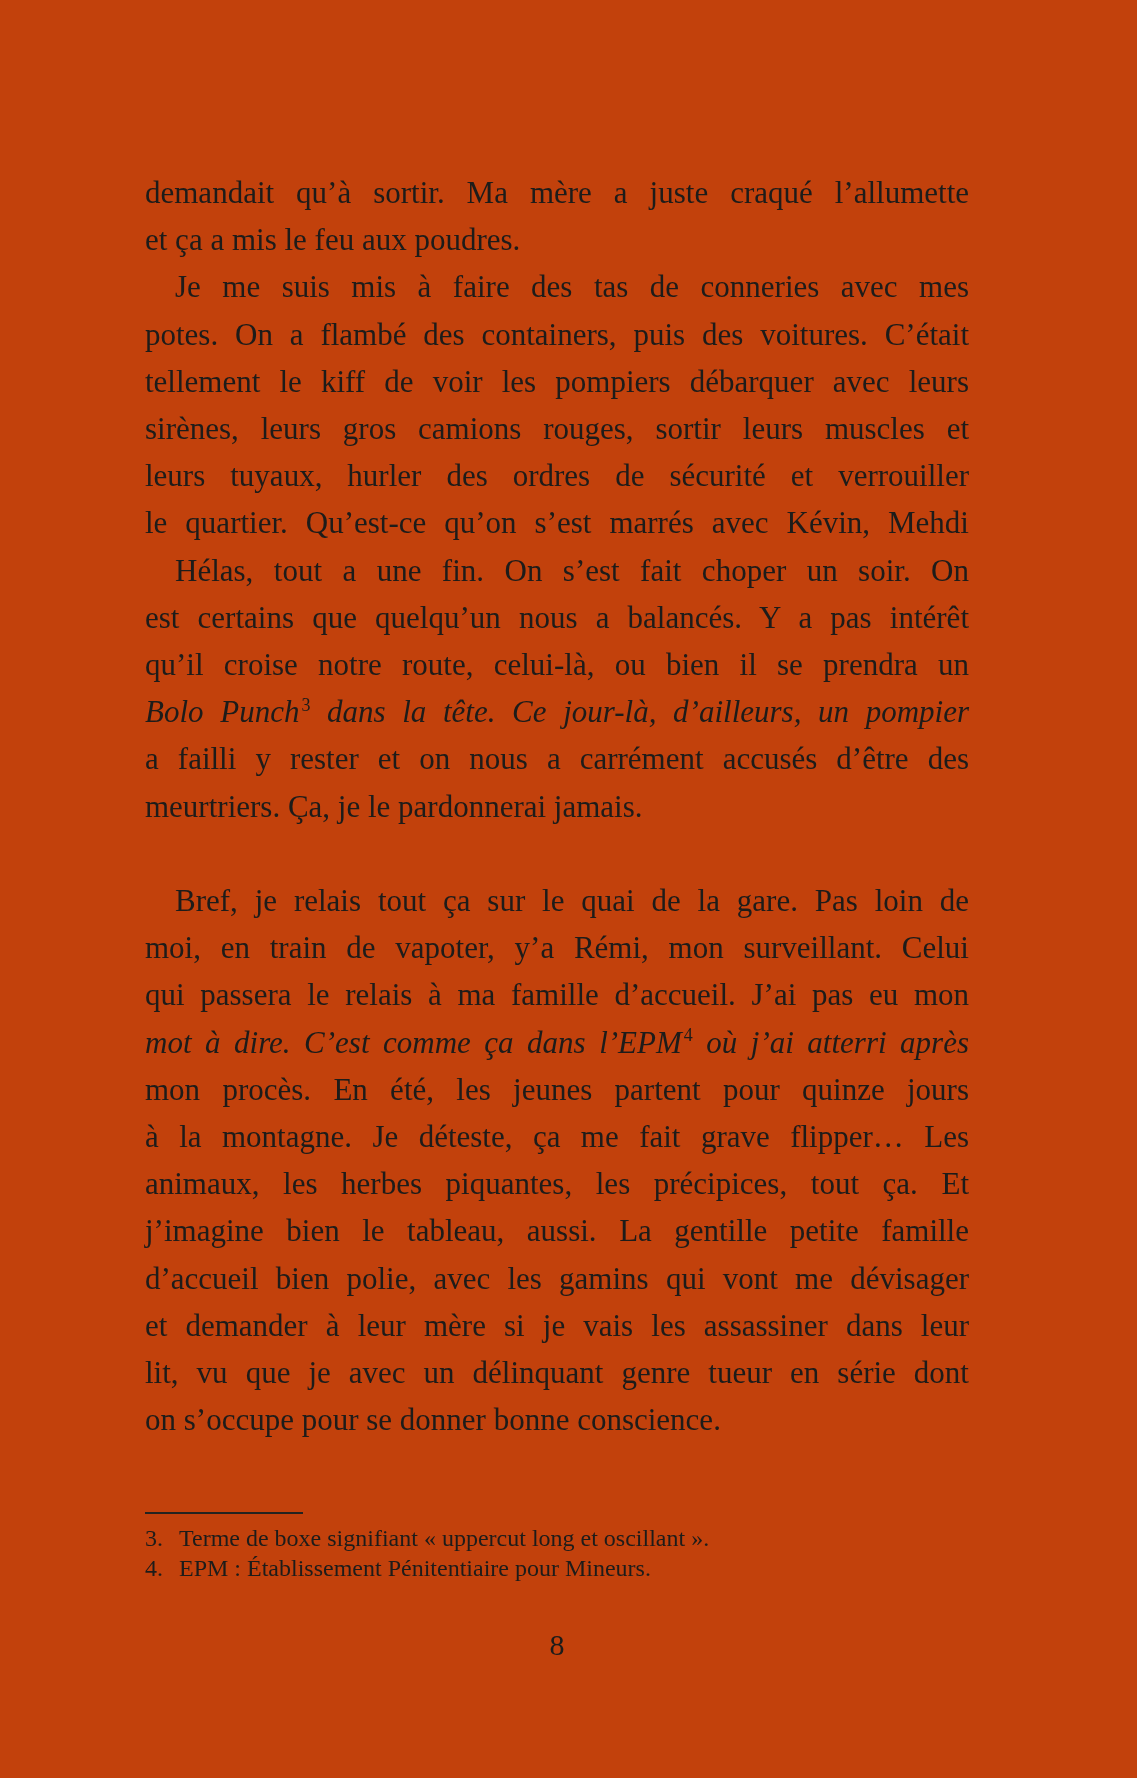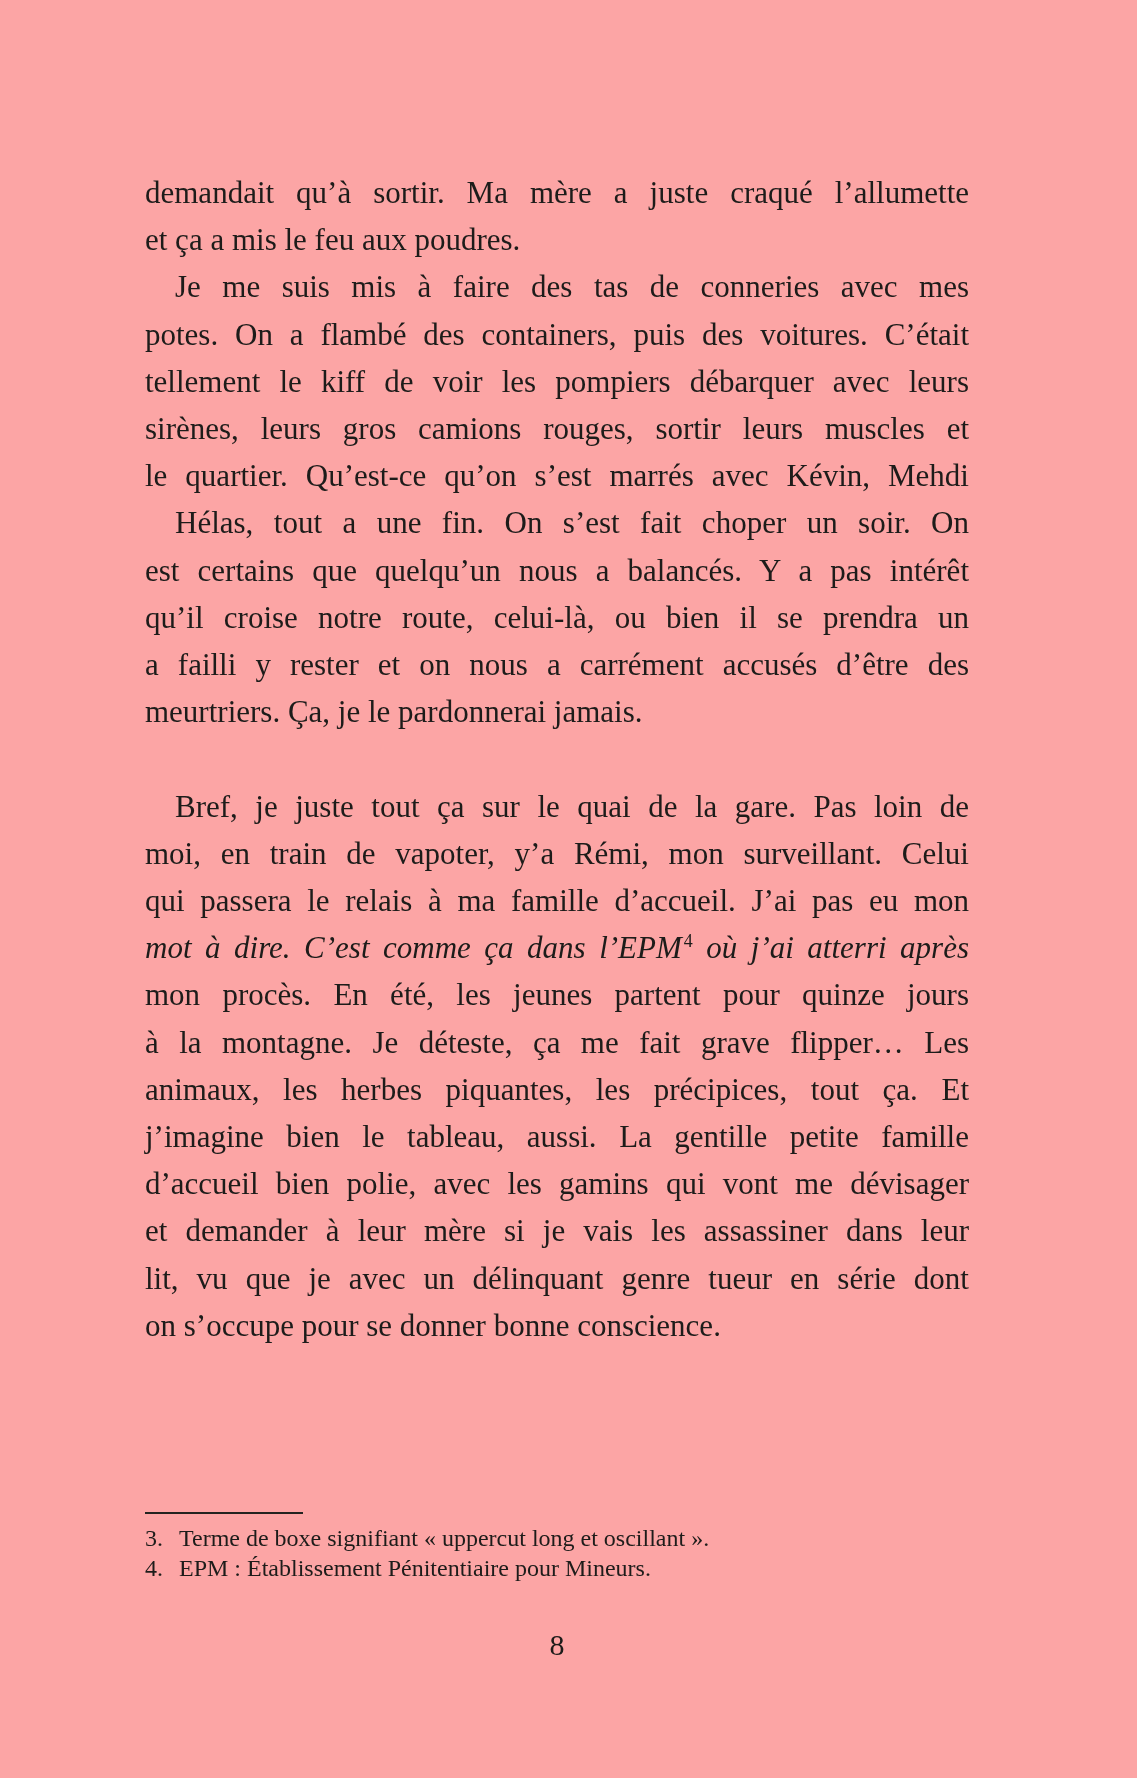--- a/index.html
+++ b/index.html
@@ -2,21 +2,21 @@
 <html lang="fr"><head>
 <meta charset="utf-8">
 <style>
   html, body { margin: 0; padding: 0; }
   body { background: #fcfcfa; }
 
   .book-page {
     position: relative;
     width: 1137px;
     height: 1778px;
-    background: #fca5a5;
+    background: #c2410c;
     color: #1d1c1a;
     font-family: "Liberation Serif", "DejaVu Serif", serif;
     overflow: hidden;
   }
 
   .text-block {
     position: absolute;
     left: 145px;
     top: 169px;
     width: 824px;
@@ -81,31 +81,33 @@
   <div class="text-block" id="text-block">
       <div class="paragraph">
         <div class="line">demandait qu’à sortir. Ma mère a juste craqué l’allumette</div>
         <div class="line final">et ça a mis le feu aux poudres.</div>
       </div>
       <div class="paragraph">
         <div class="line indent">Je me suis mis à faire des tas de conneries avec mes</div>
         <div class="line">potes. On a flambé des containers, puis des voitures. C’était</div>
         <div class="line">tellement le kiff de voir les pompiers débarquer avec leurs</div>
         <div class="line">sirènes, leurs gros camions rouges, sortir leurs muscles et</div>
+        <div class="line">leurs tuyaux, hurler des ordres de sécurité et verrouiller</div>
         <div class="line">le quartier. Qu’est-ce qu’on s’est marrés avec Kévin, Mehdi</div>
       </div>
       <div class="paragraph">
         <div class="line indent">Hélas, tout a une fin. On s’est fait choper un soir. On</div>
         <div class="line">est certains que quelqu’un nous a balancés. Y a pas intérêt</div>
         <div class="line">qu’il croise notre route, celui-là, ou bien il se prendra un</div>
+        <div class="line"><span class="italic">Bolo Punch</span><sup>3</sup><span class="italic"> dans la tête. Ce jour-là, d’ailleurs, un pompier</span></div>
         <div class="line">a failli y rester et on nous a carrément accusés d’être des</div>
         <div class="line final">meurtriers. Ça, je le pardonnerai jamais.</div>
       </div>
       <div class="paragraph space-before">
-        <div class="line indent">Bref, je juste tout ça sur le quai de la gare. Pas loin de</div>
+        <div class="line indent">Bref, je relais tout ça sur le quai de la gare. Pas loin de</div>
         <div class="line">moi, en train de vapoter, y’a Rémi, mon surveillant. Celui</div>
         <div class="line">qui passera le relais à ma famille d’accueil. J’ai pas eu mon</div>
         <div class="line"><span class="italic">mot à dire. C’est comme ça dans l’EPM</span><sup>4</sup><span class="italic"> où j’ai atterri après</span></div>
         <div class="line">mon procès. En été, les jeunes partent pour quinze jours</div>
         <div class="line">à la montagne. Je déteste, ça me fait grave flipper… Les</div>
         <div class="line">animaux, les herbes piquantes, les précipices, tout ça. Et</div>
         <div class="line">j’imagine bien le tableau, aussi. La gentille petite famille</div>
         <div class="line">d’accueil bien polie, avec les gamins qui vont me dévisager</div>
         <div class="line">et demander à leur mère si je vais les assassiner dans leur</div>
         <div class="line">lit, vu que je avec un délinquant genre tueur en série dont</div>

